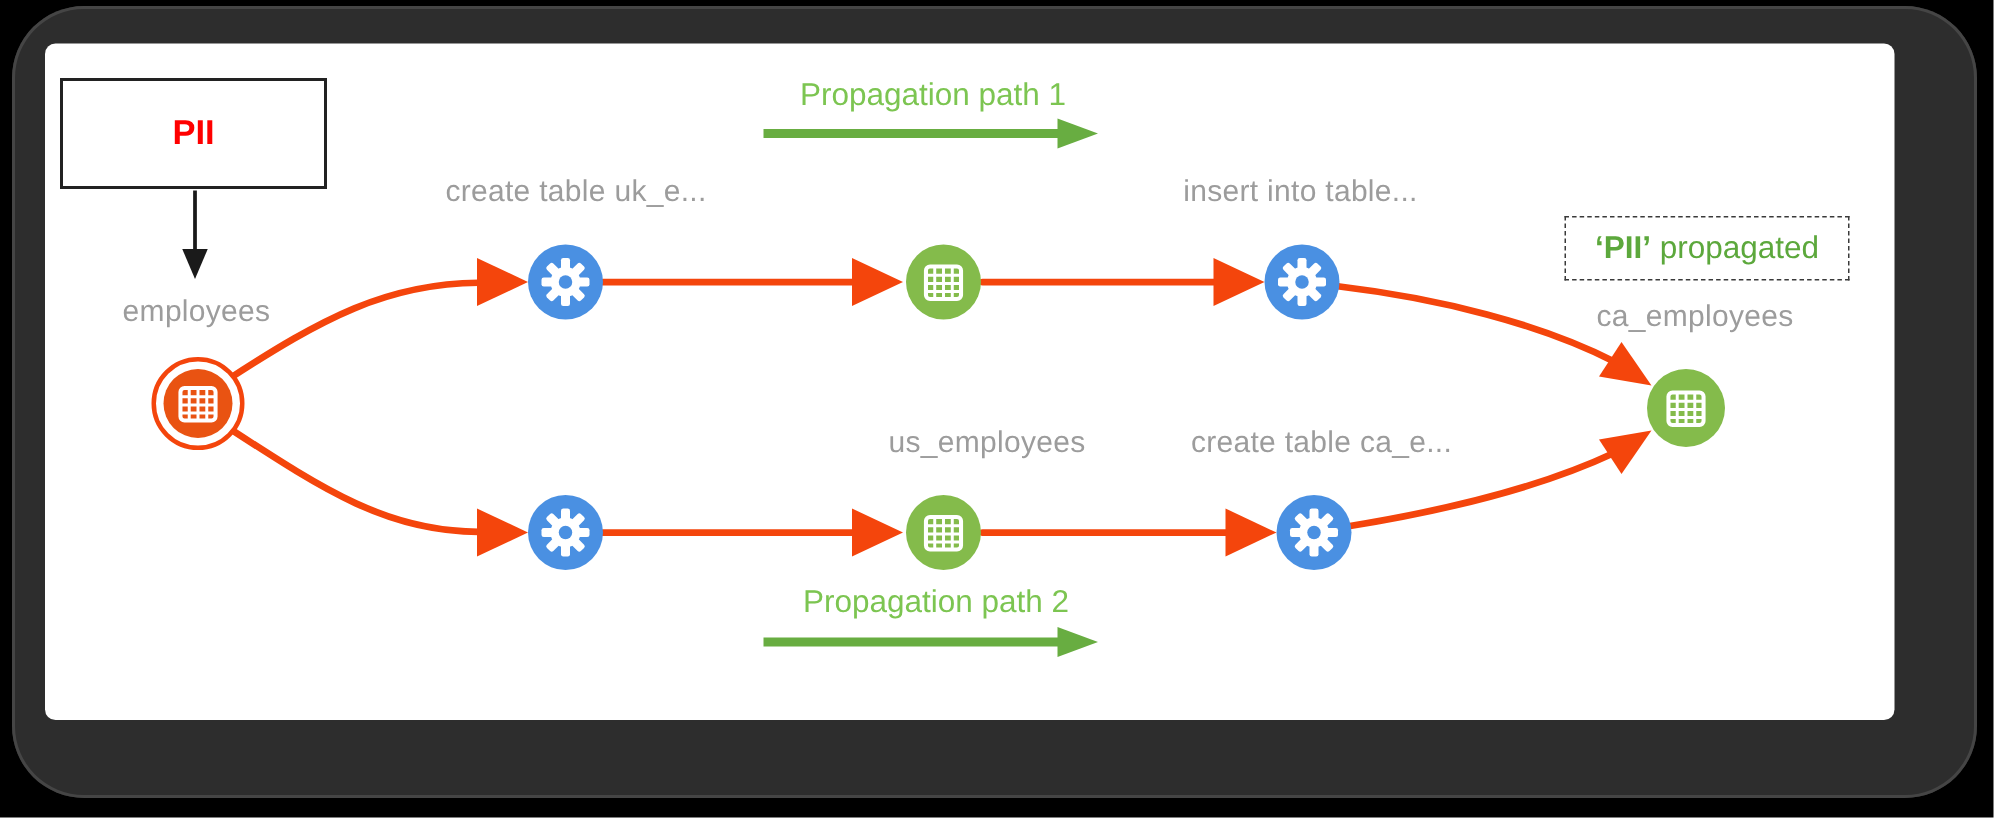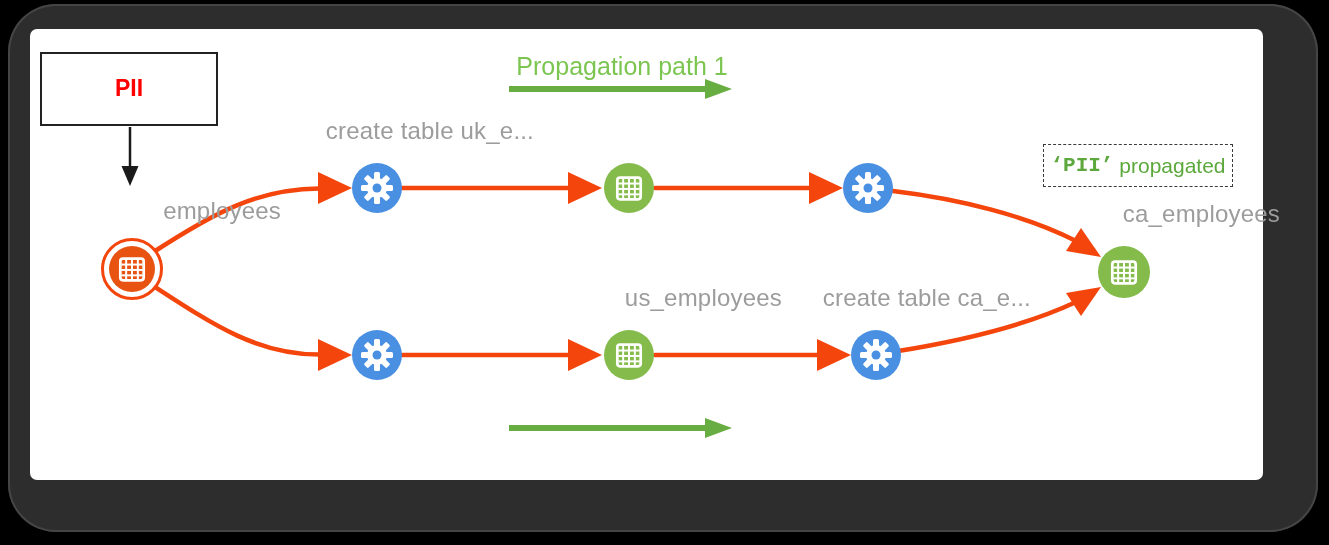--- a/index.html
+++ b/index.html
@@ -35,45 +35,45 @@
     display:flex;align-items:center;justify-content:center;
     box-sizing:border-box;cursor:pointer;
   }
   .origin-inner{
     width:46px;height:46px;border-radius:50%;background:#e95312;
     display:flex;align-items:center;justify-content:center;
   }
 
   
   .node-label{
-    position:absolute;width:300px;text-align:right;
+    position:absolute;width:300px;text-align:center;
     transform:translateX(-50%);
-    font-size:24px;color:#9c9c9c;letter-spacing:0.2px;
+    font-size:20px;color:#9c9c9c;letter-spacing:0.2px;
     white-space:nowrap;
   }
   .path-label{
     position:absolute;width:300px;text-align:center;transform:translateX(-50%);
-    font-size:25px;color:#7cc551;white-space:nowrap;
+    font-size:21px;color:#7cc551;white-space:nowrap;
   }
 
   
   .pii-box{
     position:absolute;left:40px;top:52px;width:178px;height:74px;
     background:#fff;border:2px solid #222;box-sizing:border-box;
     display:flex;flex-direction:column;align-items:center;justify-content:center;
     color:#ff0000;font-size:23px;line-height:1.2;
   }
   .pii-box .t1{font-weight:bold;}
   .propagated-box{
     position:absolute;left:1043px;top:144px;width:190px;height:43px;
     border:1.6px dashed #3a3a3a;box-sizing:border-box;background:#fff;
     display:flex;align-items:center;justify-content:center;
     font-size:21px;color:#5ca83c;white-space:pre;
   }
-  .propagated-box .term{font-weight:bold;font-family:Liberation Mono, monospace;}
+  .propagated-box .term{font-weight:bold;}
 </style>
 </head>
 <body>
 
 <div class="canvas">
   <div class="frame"></div>
   <div class="content"></div>
 
   <svg class="overlay" viewBox="0 0 1329 545">
     <g fill="none" stroke="#f4450c" stroke-width="4.5" stroke-linecap="round">
@@ -112,24 +112,26 @@
     </g>
   </svg>
 
   <div class="pii-box">
     <div class="t1">PII</div>
   </div>
 
   <div class="propagated-box"><span class="term">‘PII’</span><span> propagated</span></div>
 
   <div class="path-label" style="left:622px;top:52px;">Propagation path 1</div>
+  <div class="path-label" style="left:624px;top:390px;">Propagation path 2</div>
 
   <div class="node-label" style="left:131px;top:197px;">employees</div>
   <div class="node-label" style="left:384px;top:117px;">create table uk_e...</div>
-  <div class="node-label" style="left:632px;top:284px;">us_employees</div>
+  <div class="node-label" style="left:867px;top:117px;">insert into table...</div>
+  <div class="node-label" style="left:658px;top:284px;">us_employees</div>
   <div class="node-label" style="left:1130px;top:200px;">ca_employees</div>
   <div class="node-label" style="left:881px;top:284px;">create table ca_e...</div>
 
   <div class="origin-ring" style="left:101px;top:238px;">
     <div class="origin-inner">
       <svg width="30" height="27" viewBox="0 0 32 30">
         <rect x="3" y="3" width="26" height="24" rx="3" fill="none" stroke="#fff" stroke-width="3"></rect>
         <line x1="9.5" y1="4" x2="9.5" y2="26" stroke="#fff" stroke-width="2.2"></line>
         <line x1="16" y1="4" x2="16" y2="26" stroke="#fff" stroke-width="2.2"></line>
         <line x1="22.5" y1="4" x2="22.5" y2="26" stroke="#fff" stroke-width="2.2"></line>

